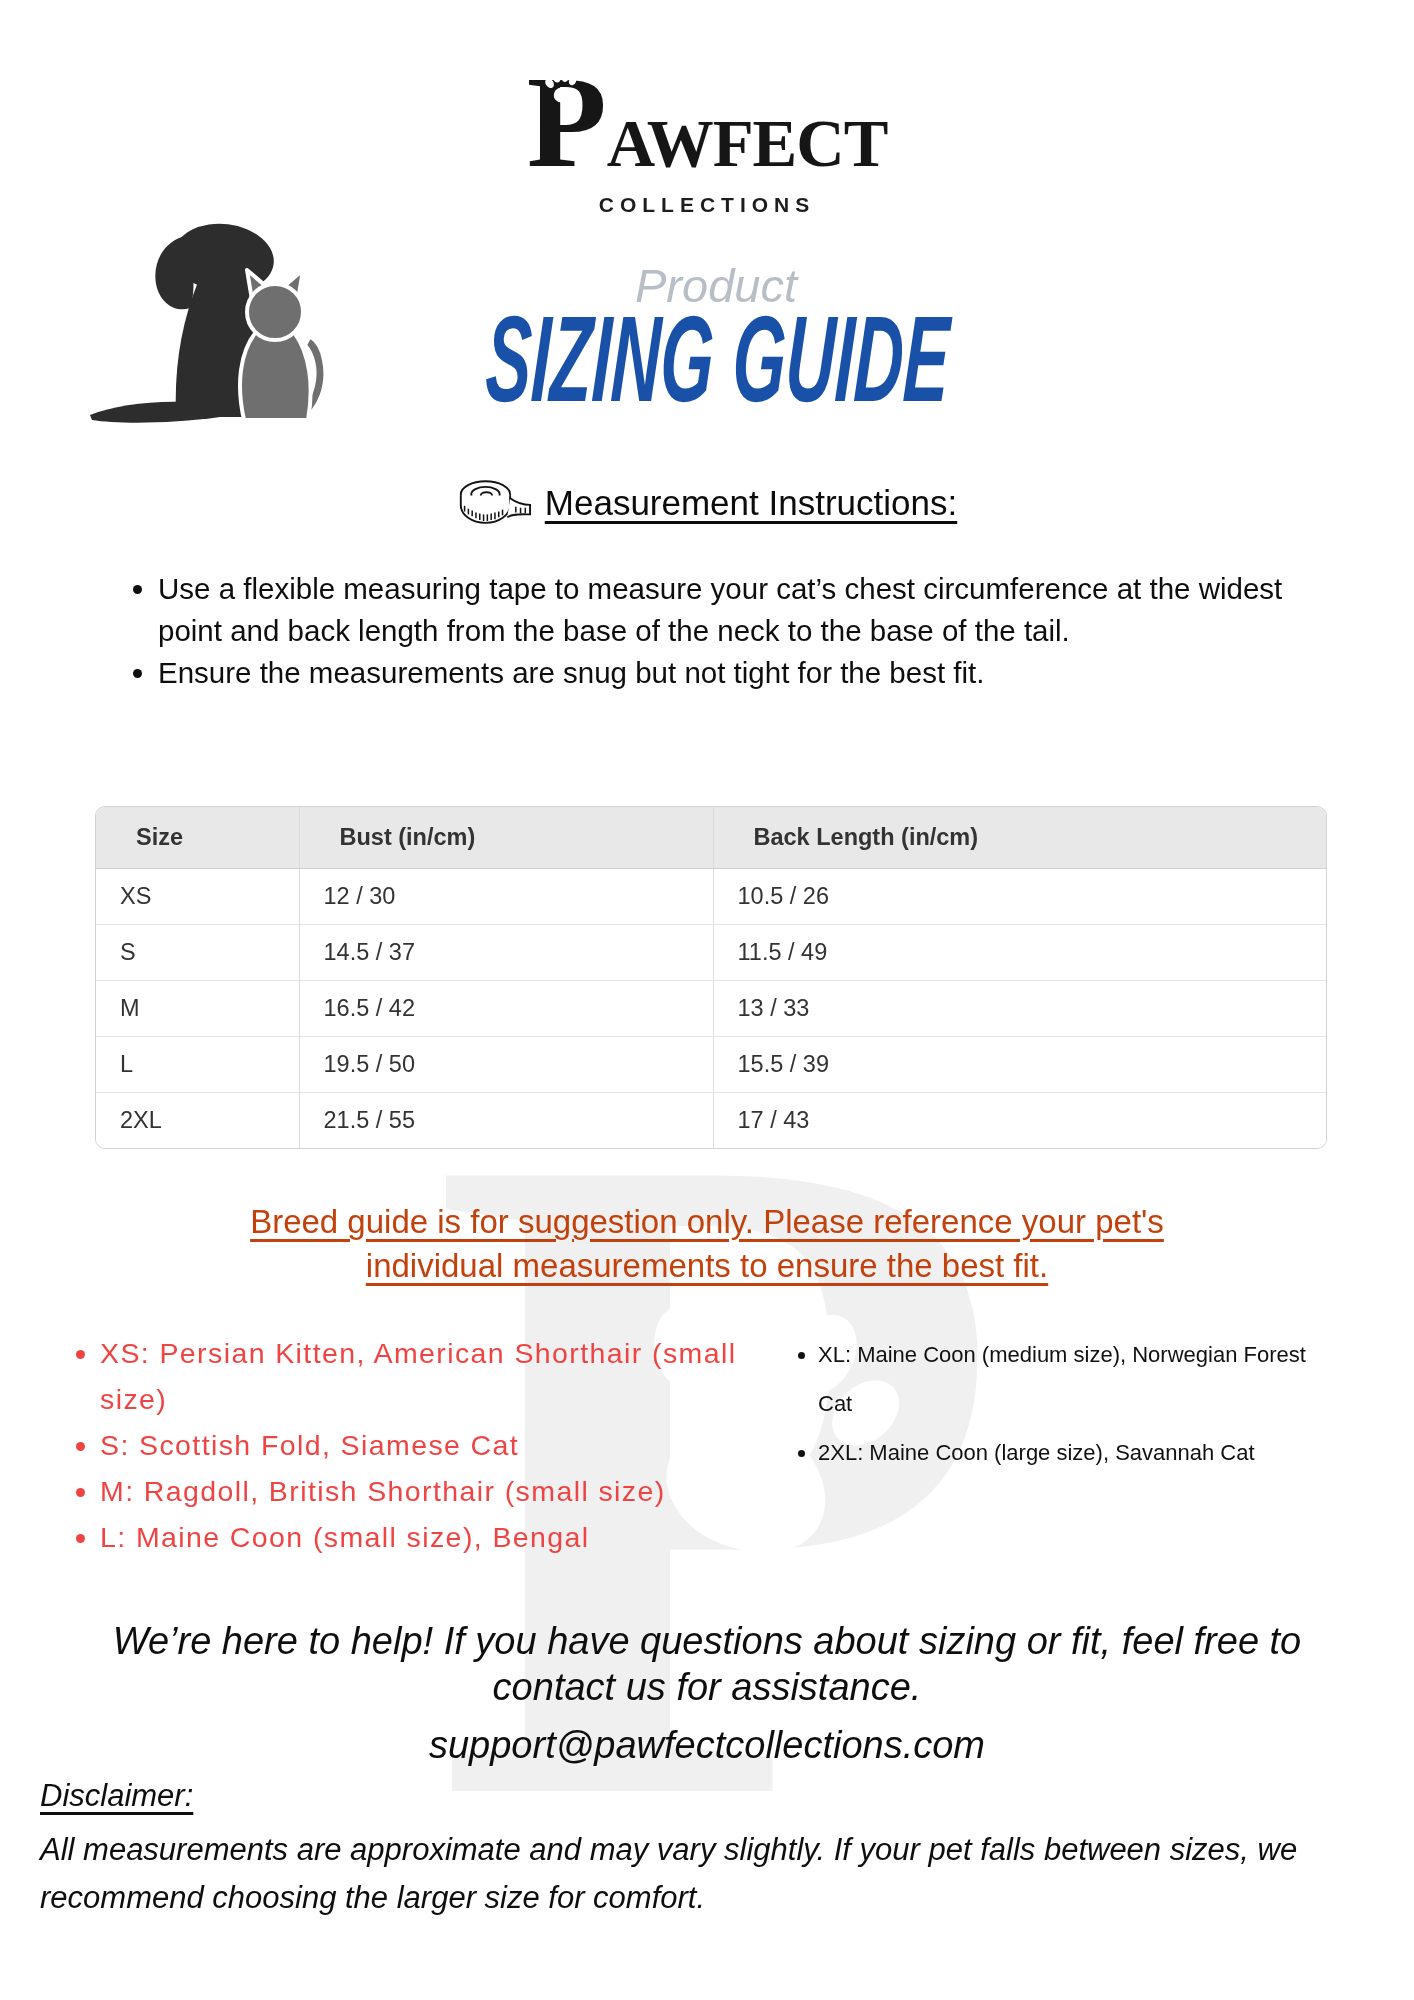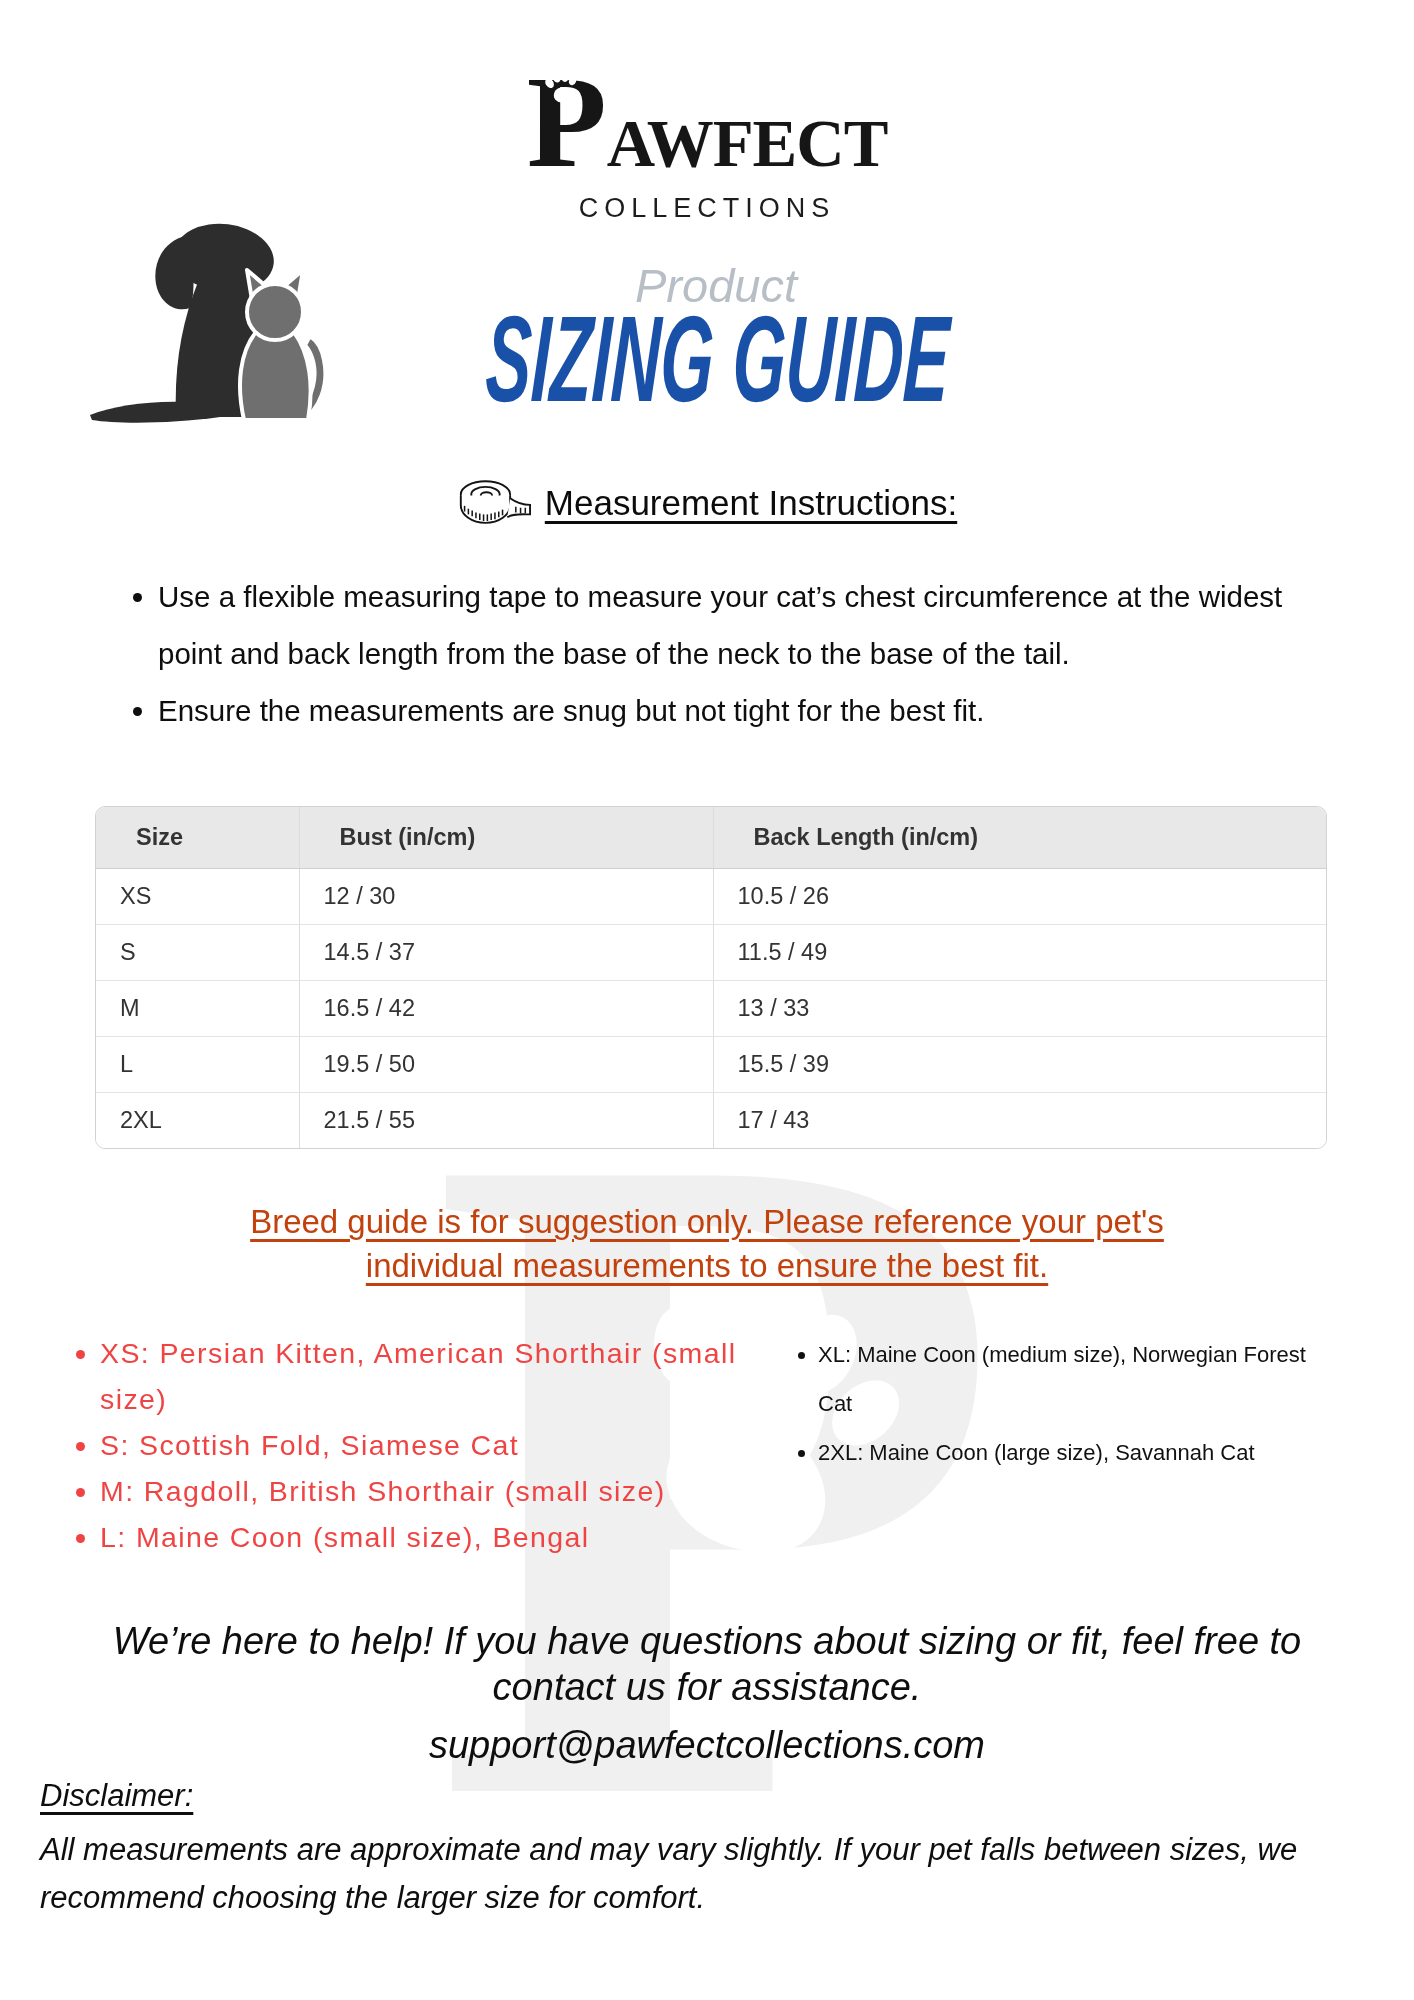--- a/index.html
+++ b/index.html
@@ -25,21 +25,21 @@
     position:relative; display:inline-block;
     font-family:"Liberation Serif", serif; font-weight:bold; font-size:131px; line-height:1;
     vertical-align:baseline; letter-spacing:0;
   }
   .brand-initial .logo-paw { position:absolute; left:16px; top:13px; transform:rotate(-12deg); }
   .brand-rest {
     font-family:"Liberation Serif", serif; font-weight:bold; font-size:67px;
     letter-spacing:-1px; vertical-align:baseline;
   }
   .brand-sub {
-    margin-top:6px; font-size:27px; font-weight:normal; letter-spacing:6px; color:#1d1d1d;
+    margin-top:6px; font-size:21px; font-weight:bold; letter-spacing:6px; color:#1d1d1d;
   }
 
   
   .pets { left:86px; top:214px; }
 
   
   .title-block { top:260px; left:0; right:0; text-align:center; }
   .kicker { font-size:47px; font-style:italic; color:#b7bec6; line-height:1.1; padding-left:18px; }
   .main-title {
     margin-top:2px; font-size:122px; line-height:0.74; font-weight:bold; font-style:italic;
@@ -50,21 +50,21 @@
   
   .measure-heading { top:474px; left:0; right:0; display:flex; justify-content:center; align-items:center; gap:14px; }
   .measure-heading .txt {
     font-size:35px; color:#0c0c0c;
     text-decoration:underline; text-underline-offset:6px; text-decoration-thickness:2.5px;
   }
 
   
   .bullets { top:568px; left:100px; width:1215px; }
   .bullets ul { margin:0; padding-left:58px; }
-  .bullets li { font-size:29.5px; line-height:57px; color:#0e0e0e; }
+  .bullets li { font-size:29.5px; line-height:42px; color:#0e0e0e; }
 
   
   .size-table { top:806px; left:95px; width:1230px; border:1px solid #d2d2d2; border-radius:10px; overflow:hidden; background:#fff; }
   table { width:100%; border-collapse:collapse; table-layout:fixed; }
   th, td { text-align:left; padding:0 0 0 24px; color:#333; font-size:23.5px; }
   th { background:#e8e8e8; height:61px; font-weight:bold; border-bottom:1px solid #cfcfcf;padding-left:40px; }
   td { height:55px; border-bottom:1px solid #e4e4e4; background:#fff; }
   tr:last-child td { border-bottom:none; }
   th + th, td + td { border-left:1px solid #dcdcdc; }
   col.c1 { width:203px; } col.c2 { width:414px; }

